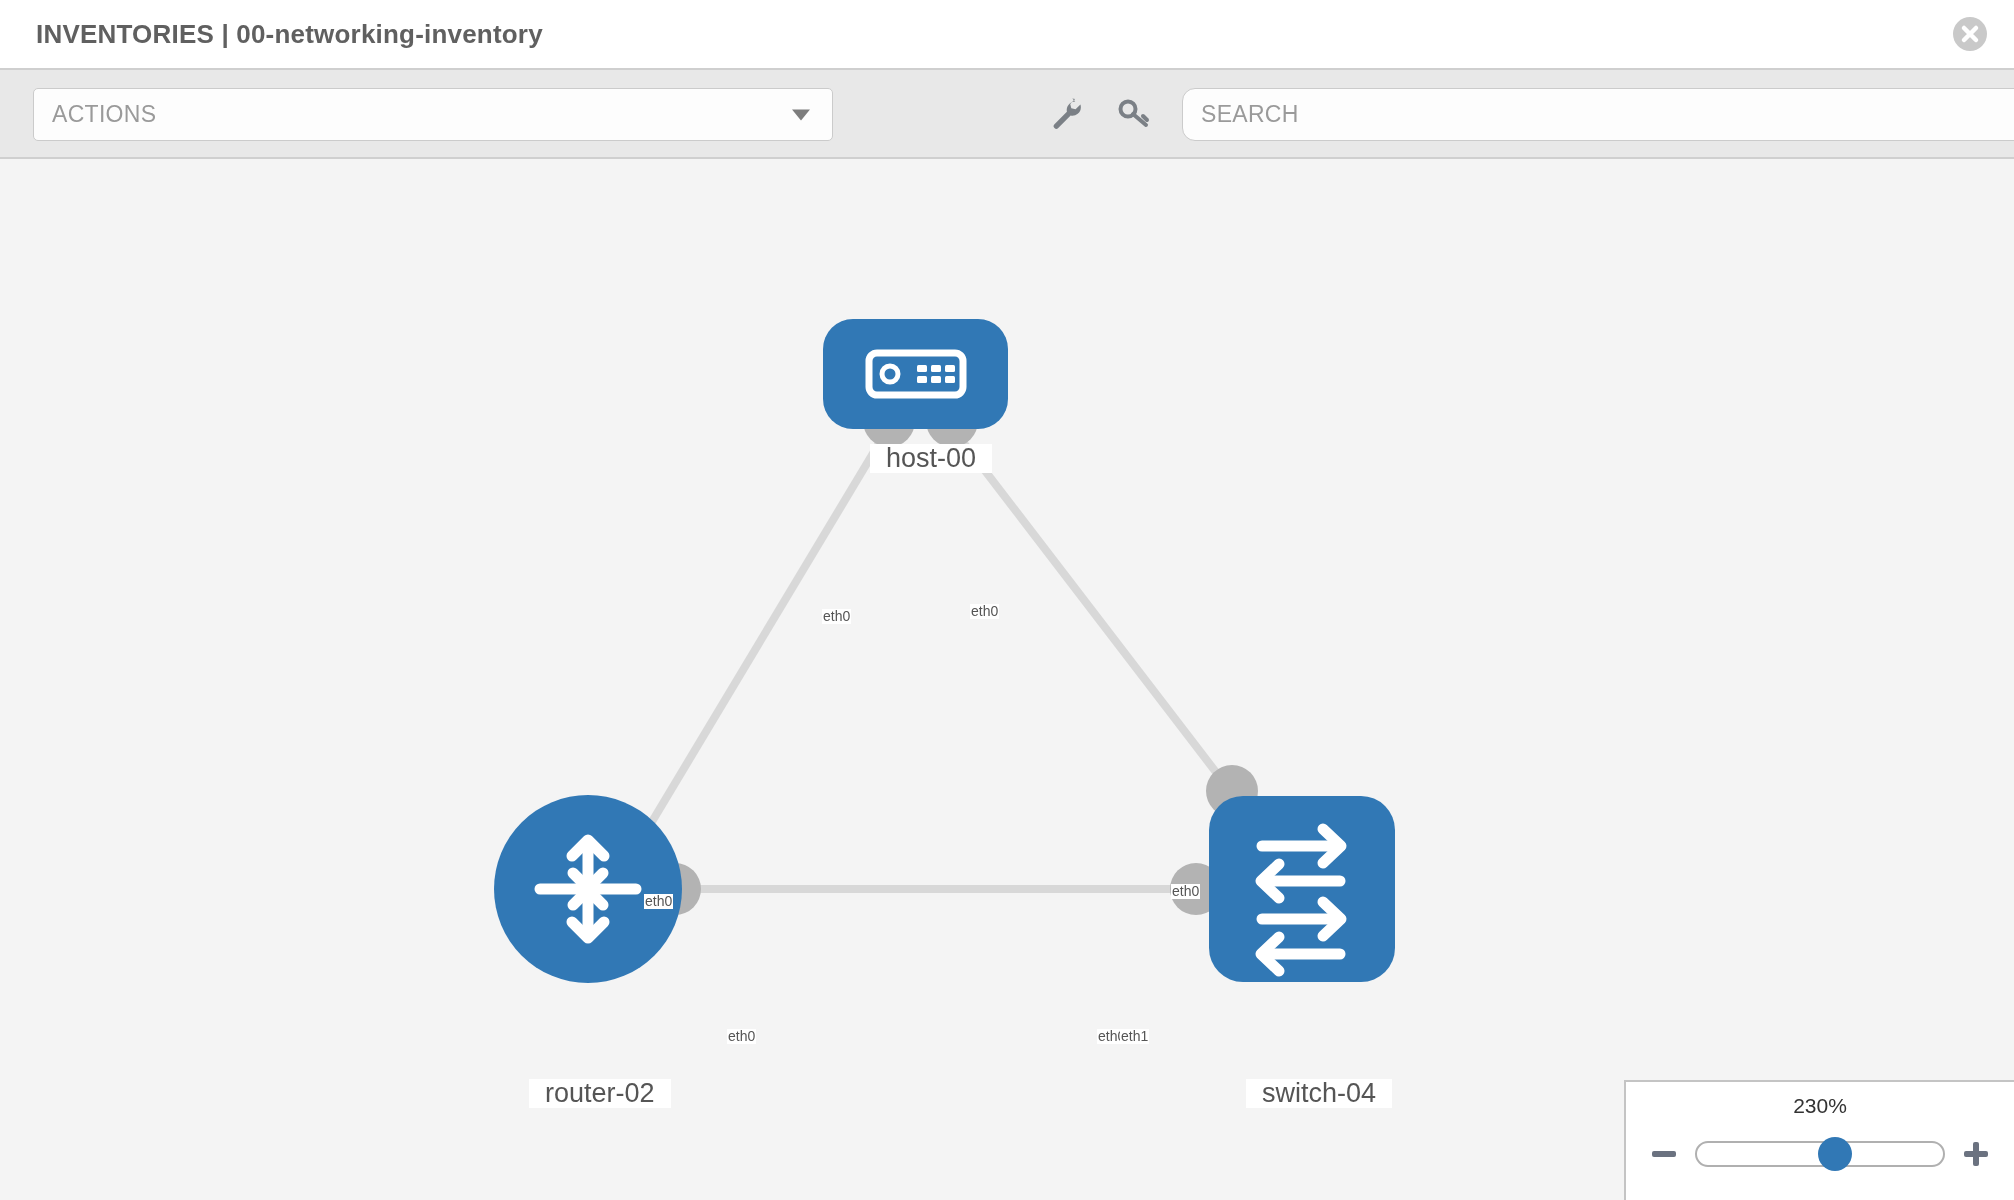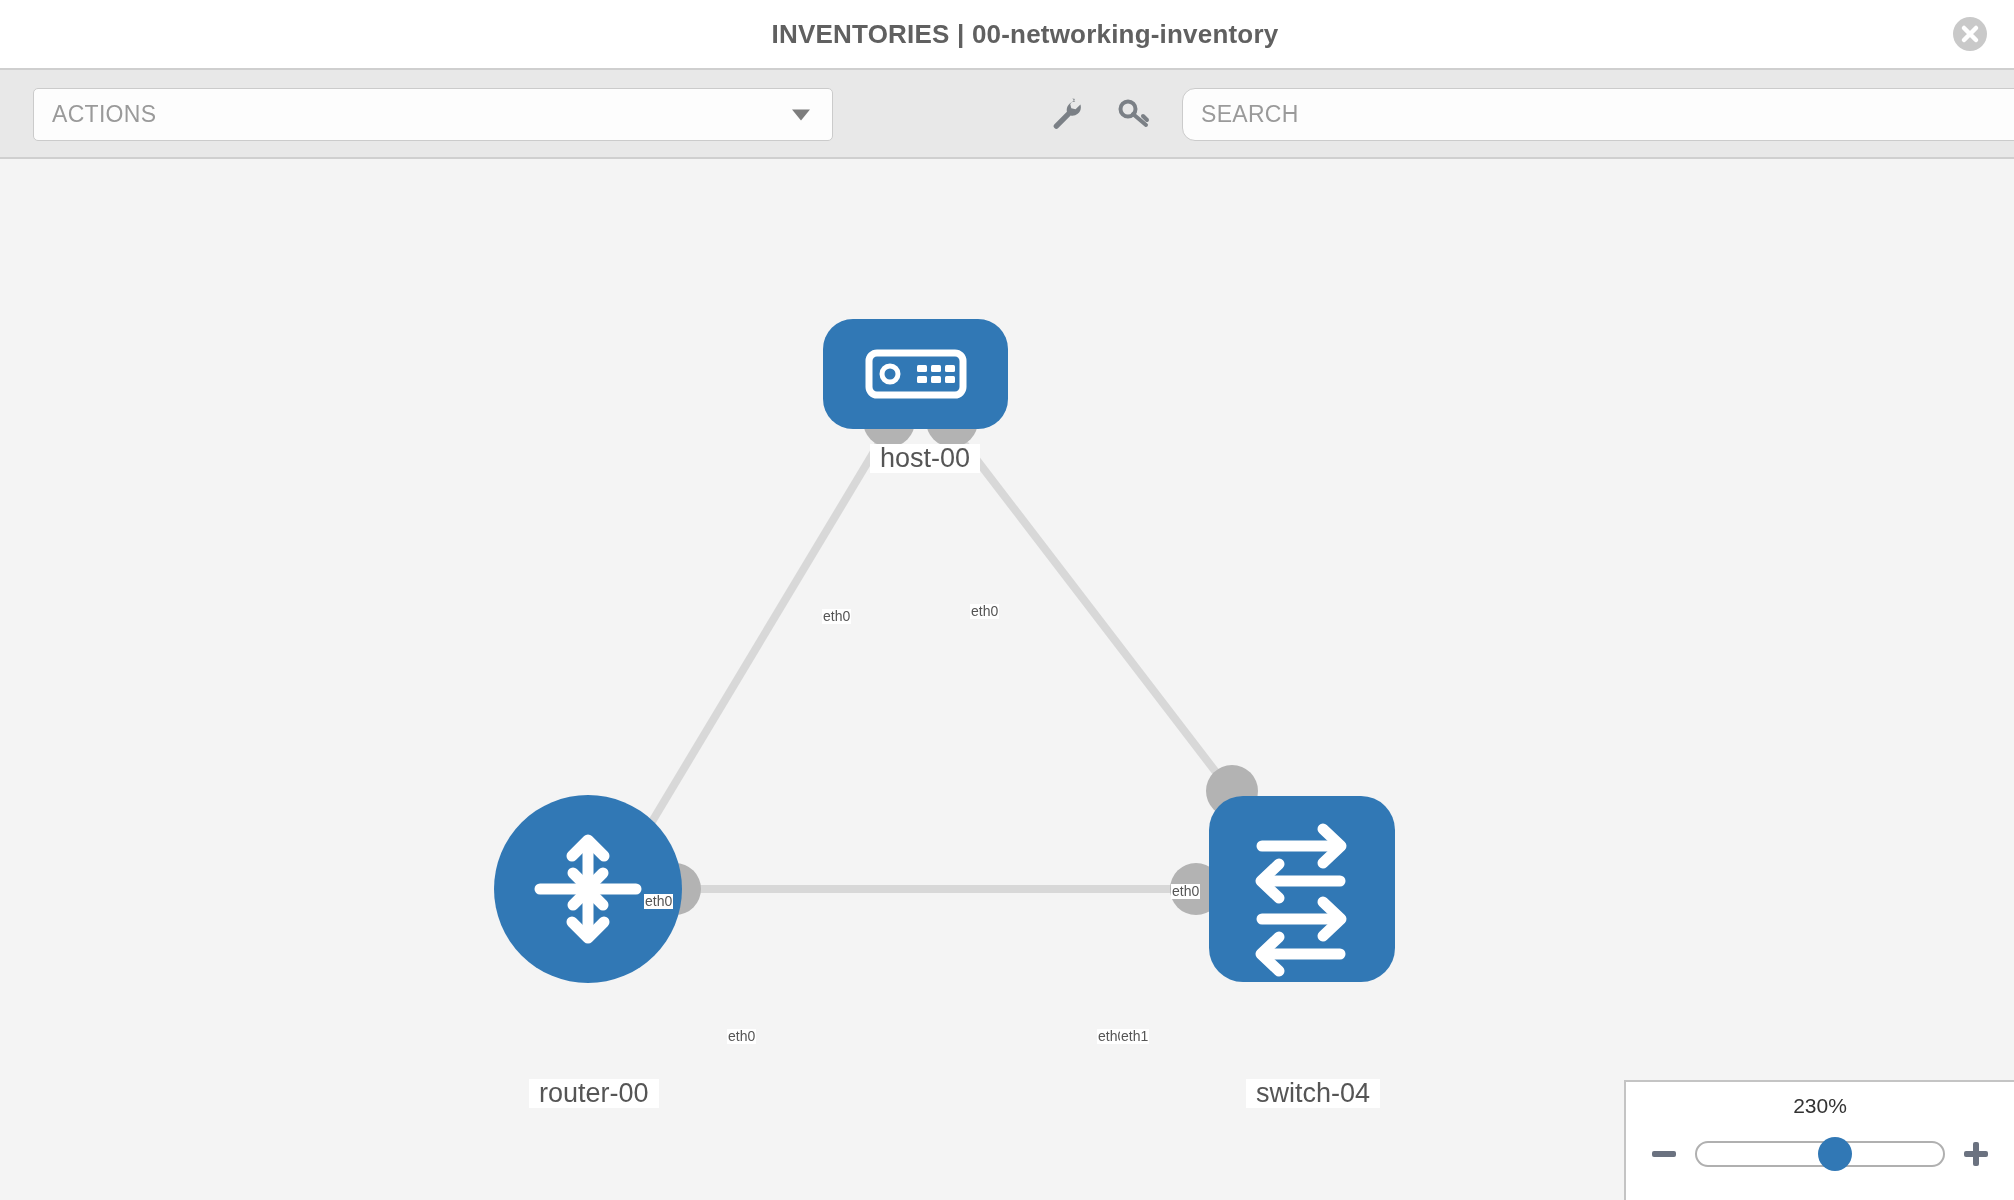--- a/index.html
+++ b/index.html
@@ -10,21 +10,21 @@
     overflow: hidden;
   }
 
   #app { position: relative; width: 2014px; height: 1200px; }
 
   
   .header {
     position: absolute; left: 0; top: 0;
     width: 2014px; height: 68px;
     background: #ffffff;
-    display: flex; align-items: center; justify-content: center;
+    display: flex; align-items: center;
   }
   .header-title {
     margin-left: 36px;
     font-size: 26px;
     font-weight: bold;
     color: #606060;
     letter-spacing: 0.2px;
     white-space: nowrap;
   }
   .close-btn {
@@ -99,21 +99,21 @@
   .topology-svg { position: absolute; left: 0; top: 0; }
 
   
   .node-label {
     position: absolute;
     font-size: 27px;
     color: #555555;
     background: #ffffff;
     white-space: nowrap;
     line-height: 1.08;
-    padding: 0 10px;
+    padding: 0 16px;
   }
   .edge-label {
     position: absolute;
     font-size: 14px;
     color: #555555;
     background: #ffffff;
     white-space: nowrap;
     line-height: 1.1;
     padding: 0 1px;
   }
@@ -300,21 +300,21 @@
     <span class="edge-label" style="left:1171px; top:725px;">eth0</span>
 
     <span class="edge-label" style="left:727px; top:870px;">eth0</span>
 
     <span class="edge-label" style="left:1097px; top:870px; z-index:1;">eth0</span>
 
     <span class="edge-label" style="left:1120px; top:870px; z-index:2;">eth1</span>
 
     <span class="node-label" style="left:870px; top:285px; z-index:3;">host-00</span>
 
-    <span class="node-label" style="left:529px; top:920px;">router-00</span>
+    <span class="node-label" style="left:529px; top:920px;">router-02</span>
 
     <span class="node-label" style="left:1246px; top:920px;">switch-04</span>
 
     <div class="zoom-panel">
       <div class="zoom-pct">230%</div>
       <div class="zoom-row">
         <div class="zoom-minus"></div>
         <div class="zoom-track">
           <div class="zoom-thumb" id="zoom-thumb" style="left: 56%;"></div>
         </div>

